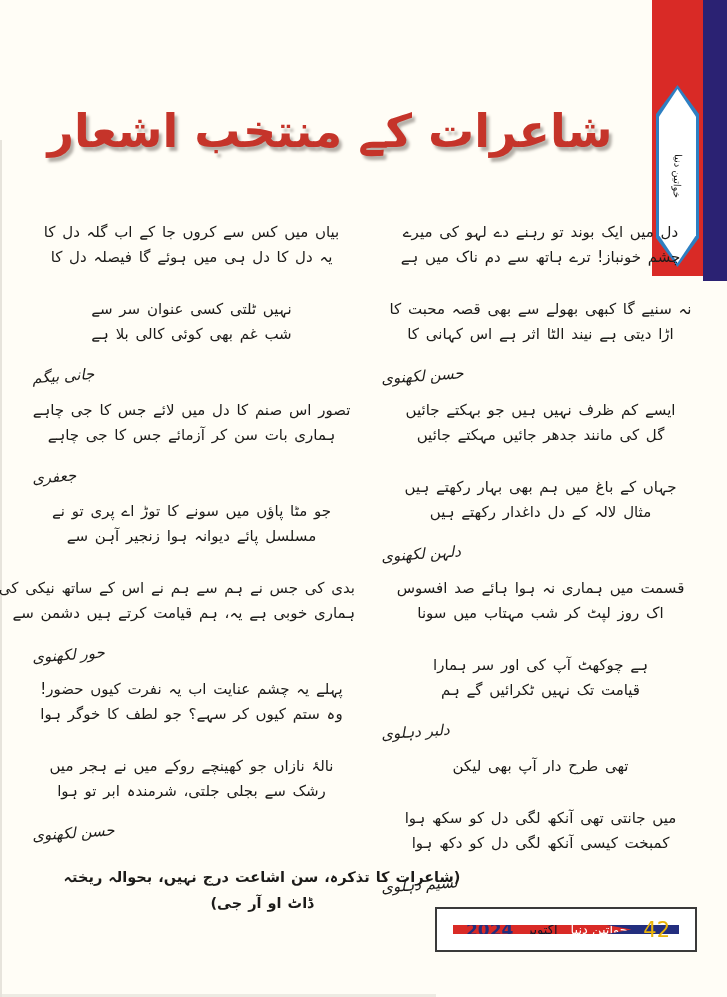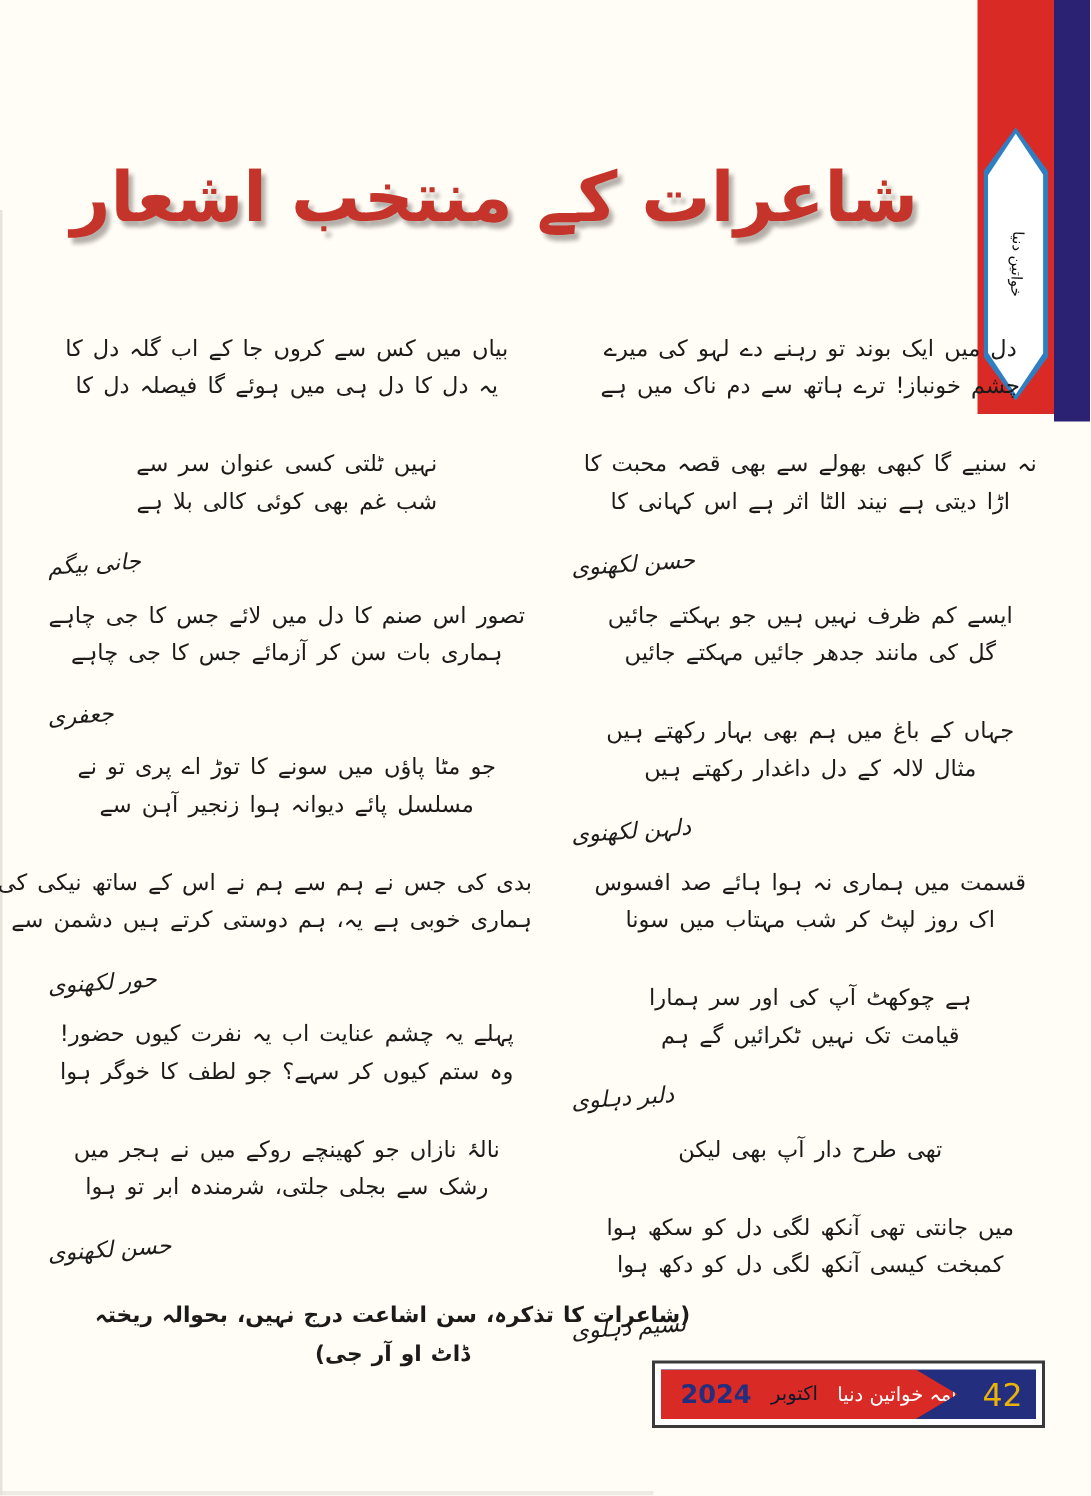--- a/index.html
+++ b/index.html
@@ -87,21 +87,21 @@
     position:absolute;top:864px;left:52px;width:420px;
     direction:rtl;text-align:center;
     font-size:14.5px;font-weight:bold;line-height:26px;
     word-spacing:1px;
   }
 
   
   .badge{
     position:absolute;left:435px;top:907px;width:262px;height:45px;
     background:#fff;border:2px solid #3a3a3a;
-    padding:4px;
+    padding:16px;
     text-align:right;
   }
   .badge-inner{
     position:relative;width:100%;height:100%;
     background:var(--badge-navy);
     direction:ltr;
   }
   .badge-red{
     position:absolute;left:0;top:0;bottom:0;width:79%;
     background:var(--badge-red);
@@ -156,21 +156,21 @@
       <div class="poet"><span>جعفری</span></div>
     </div>
 
     <div class="group">
       <p class="couplet">
         <span class="line">جو مٹا پاؤں میں سونے کا توڑ اے پری تو نے</span>
         <span class="line">مسلسل پائے دیوانہ ہوا زنجیر آہن سے</span>
       </p>
       <p class="couplet">
         <span class="line">بدی کی جس نے ہم سے ہم نے اس کے ساتھ نیکی کی</span>
-        <span class="line">ہماری خوبی ہے یہ، ہم دوستی کرتے ہیں دشمن سے</span>
+        <span class="line">ہماری خوبی ہے یہ، ہم قیامت کرتے ہیں دشمن سے</span>
       </p>
       <div class="poet"><span>حور لکھنوی</span></div>
     </div>
 
     <div class="group">
       <p class="couplet">
         <span class="line">پہلے یہ چشم عنایت اب یہ نفرت کیوں حضور!</span>
         <span class="line">وہ ستم کیوں کر سہے؟ جو لطف کا خوگر ہوا</span>
       </p>
       <p class="couplet">

